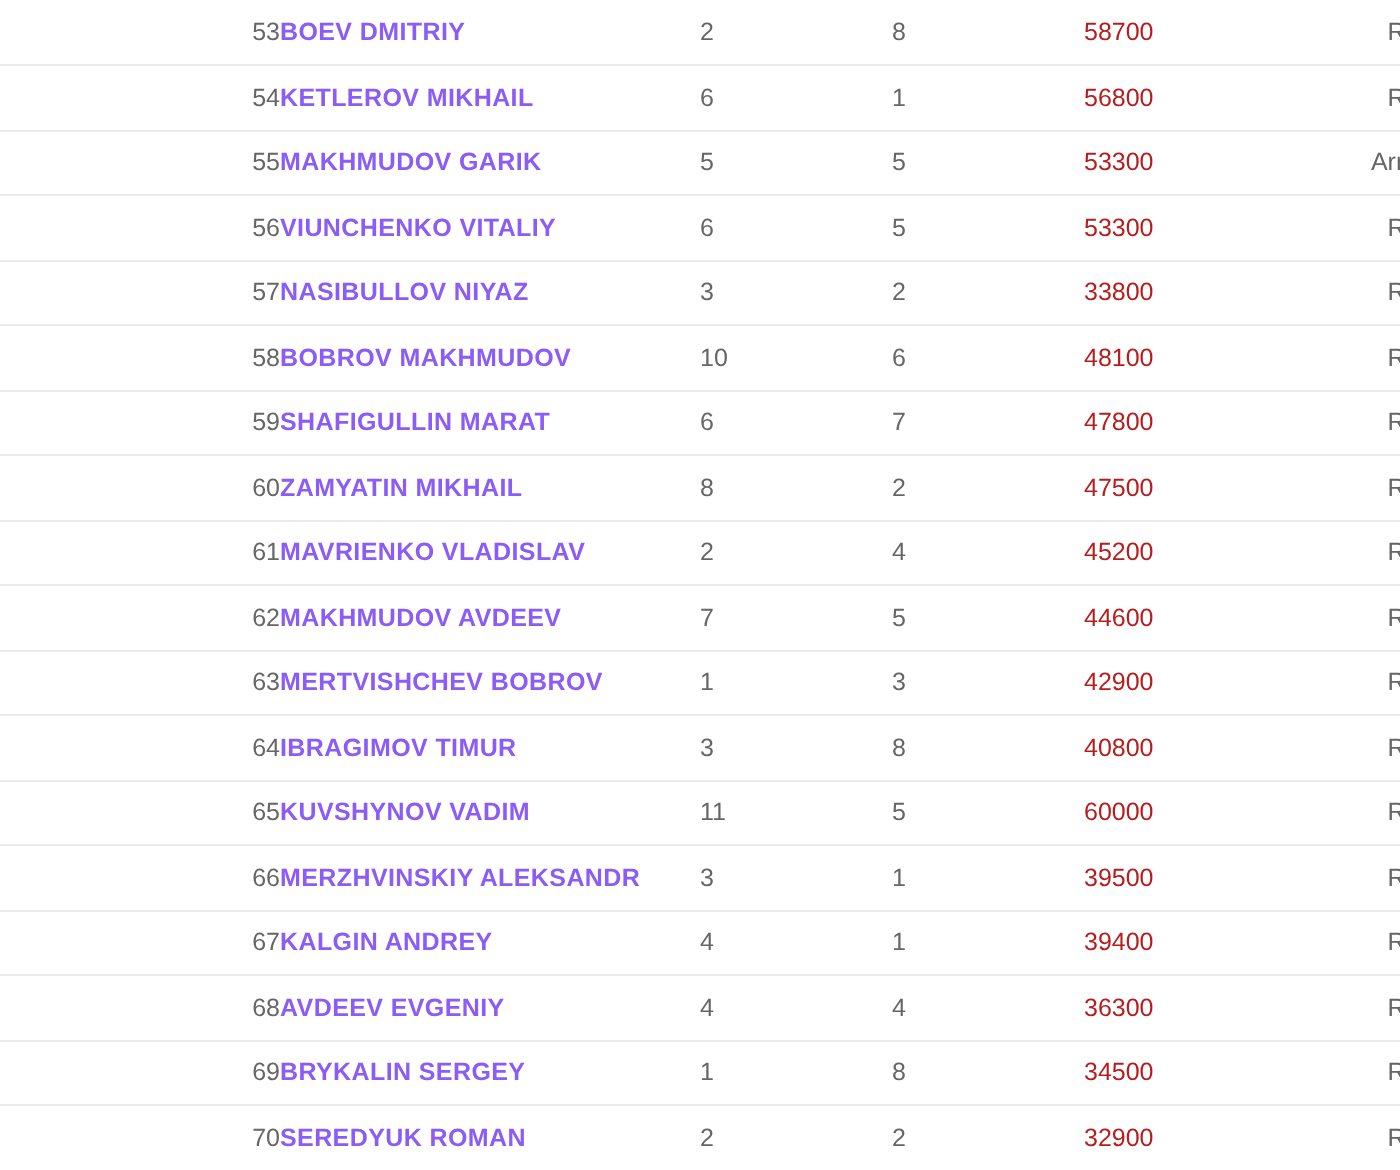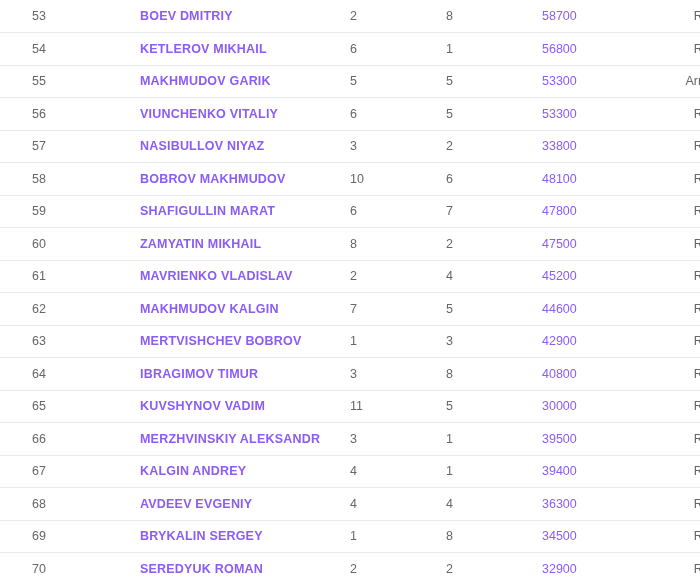--- a/index.html
+++ b/index.html
@@ -28,21 +28,21 @@
     padding: 0;
     vertical-align: middle;
     white-space: nowrap;
     overflow: hidden;
   }
   .col-rank {
     width: 108px;
     padding-left: 32px !important;
     color: #666666;
     font-size: 12.5px;
-    text-align: left;
+    text-align: right;
   }
   .col-name {
     width: 210px;
     color: #8b5cf6;
     font-weight: bold;
     font-size: 12px;
     letter-spacing: 0.2px;
     text-align: left;
   }
   .col-a {
@@ -51,21 +51,21 @@
     color: #666666;
   }
   .col-b {
     width: 96px;
     text-align: left;
     color: #666666;
   }
   .col-points {
     width: 110px;
     text-align: left;
-    color: #8b5cf6;
+    color: #b91c1c;
   }
   .col-country {
     width: 80px;
     text-align: right;
     padding-right: 18px !important;
     color: #666666;
   }
 </style>
 </head>
 <body>
@@ -139,21 +139,21 @@
       <tr>
         <td class="col-rank">61</td>
         <td class="col-name">MAVRIENKO VLADISLAV</td>
         <td class="col-a">2</td>
         <td class="col-b">4</td>
         <td class="col-points">45200</td>
         <td class="col-country">Russia</td>
       </tr>
       <tr>
         <td class="col-rank">62</td>
-        <td class="col-name">MAKHMUDOV KALGIN</td>
+        <td class="col-name">MAKHMUDOV AVDEEV</td>
         <td class="col-a">7</td>
         <td class="col-b">5</td>
         <td class="col-points">44600</td>
         <td class="col-country">Russia</td>
       </tr>
       <tr>
         <td class="col-rank">63</td>
         <td class="col-name">MERTVISHCHEV BOBROV</td>
         <td class="col-a">1</td>
         <td class="col-b">3</td>
@@ -166,21 +166,21 @@
         <td class="col-a">3</td>
         <td class="col-b">8</td>
         <td class="col-points">40800</td>
         <td class="col-country">Russia</td>
       </tr>
       <tr>
         <td class="col-rank">65</td>
         <td class="col-name">KUVSHYNOV VADIM</td>
         <td class="col-a">11</td>
         <td class="col-b">5</td>
-        <td class="col-points">30000</td>
+        <td class="col-points">60000</td>
         <td class="col-country">Russia</td>
       </tr>
       <tr>
         <td class="col-rank">66</td>
         <td class="col-name">MERZHVINSKIY ALEKSANDR</td>
         <td class="col-a">3</td>
         <td class="col-b">1</td>
         <td class="col-points">39500</td>
         <td class="col-country">Russia</td>
       </tr>

